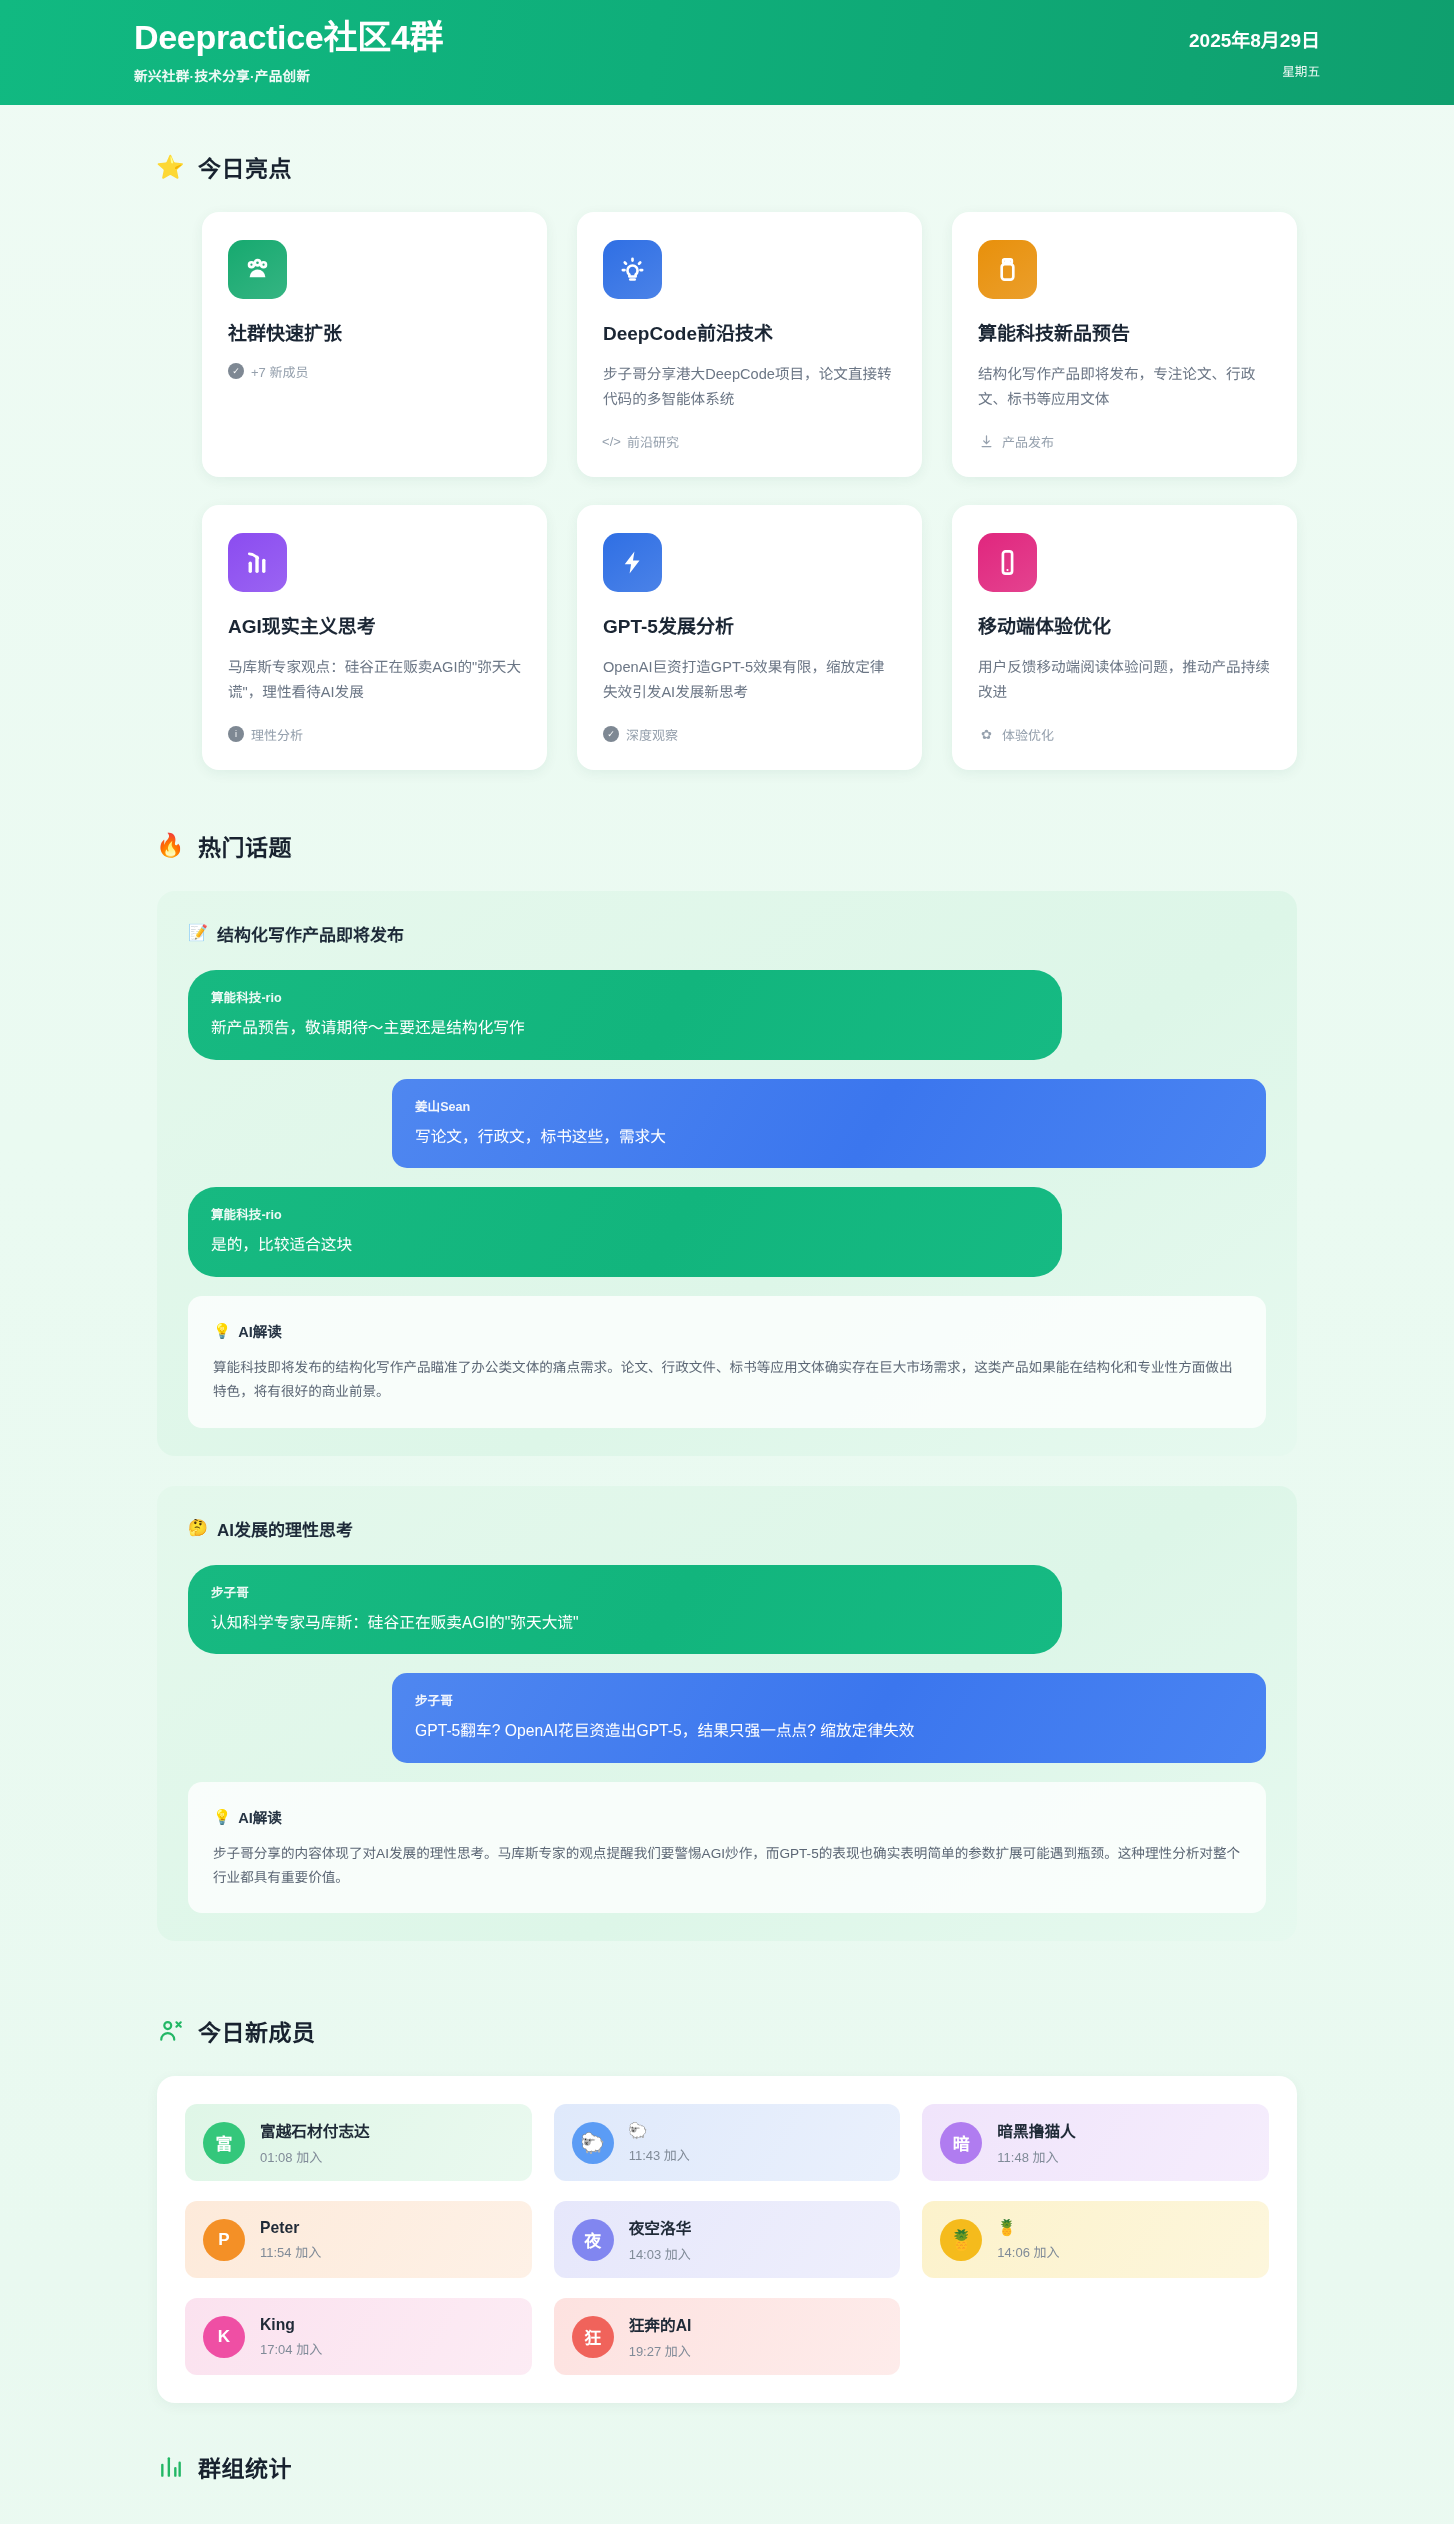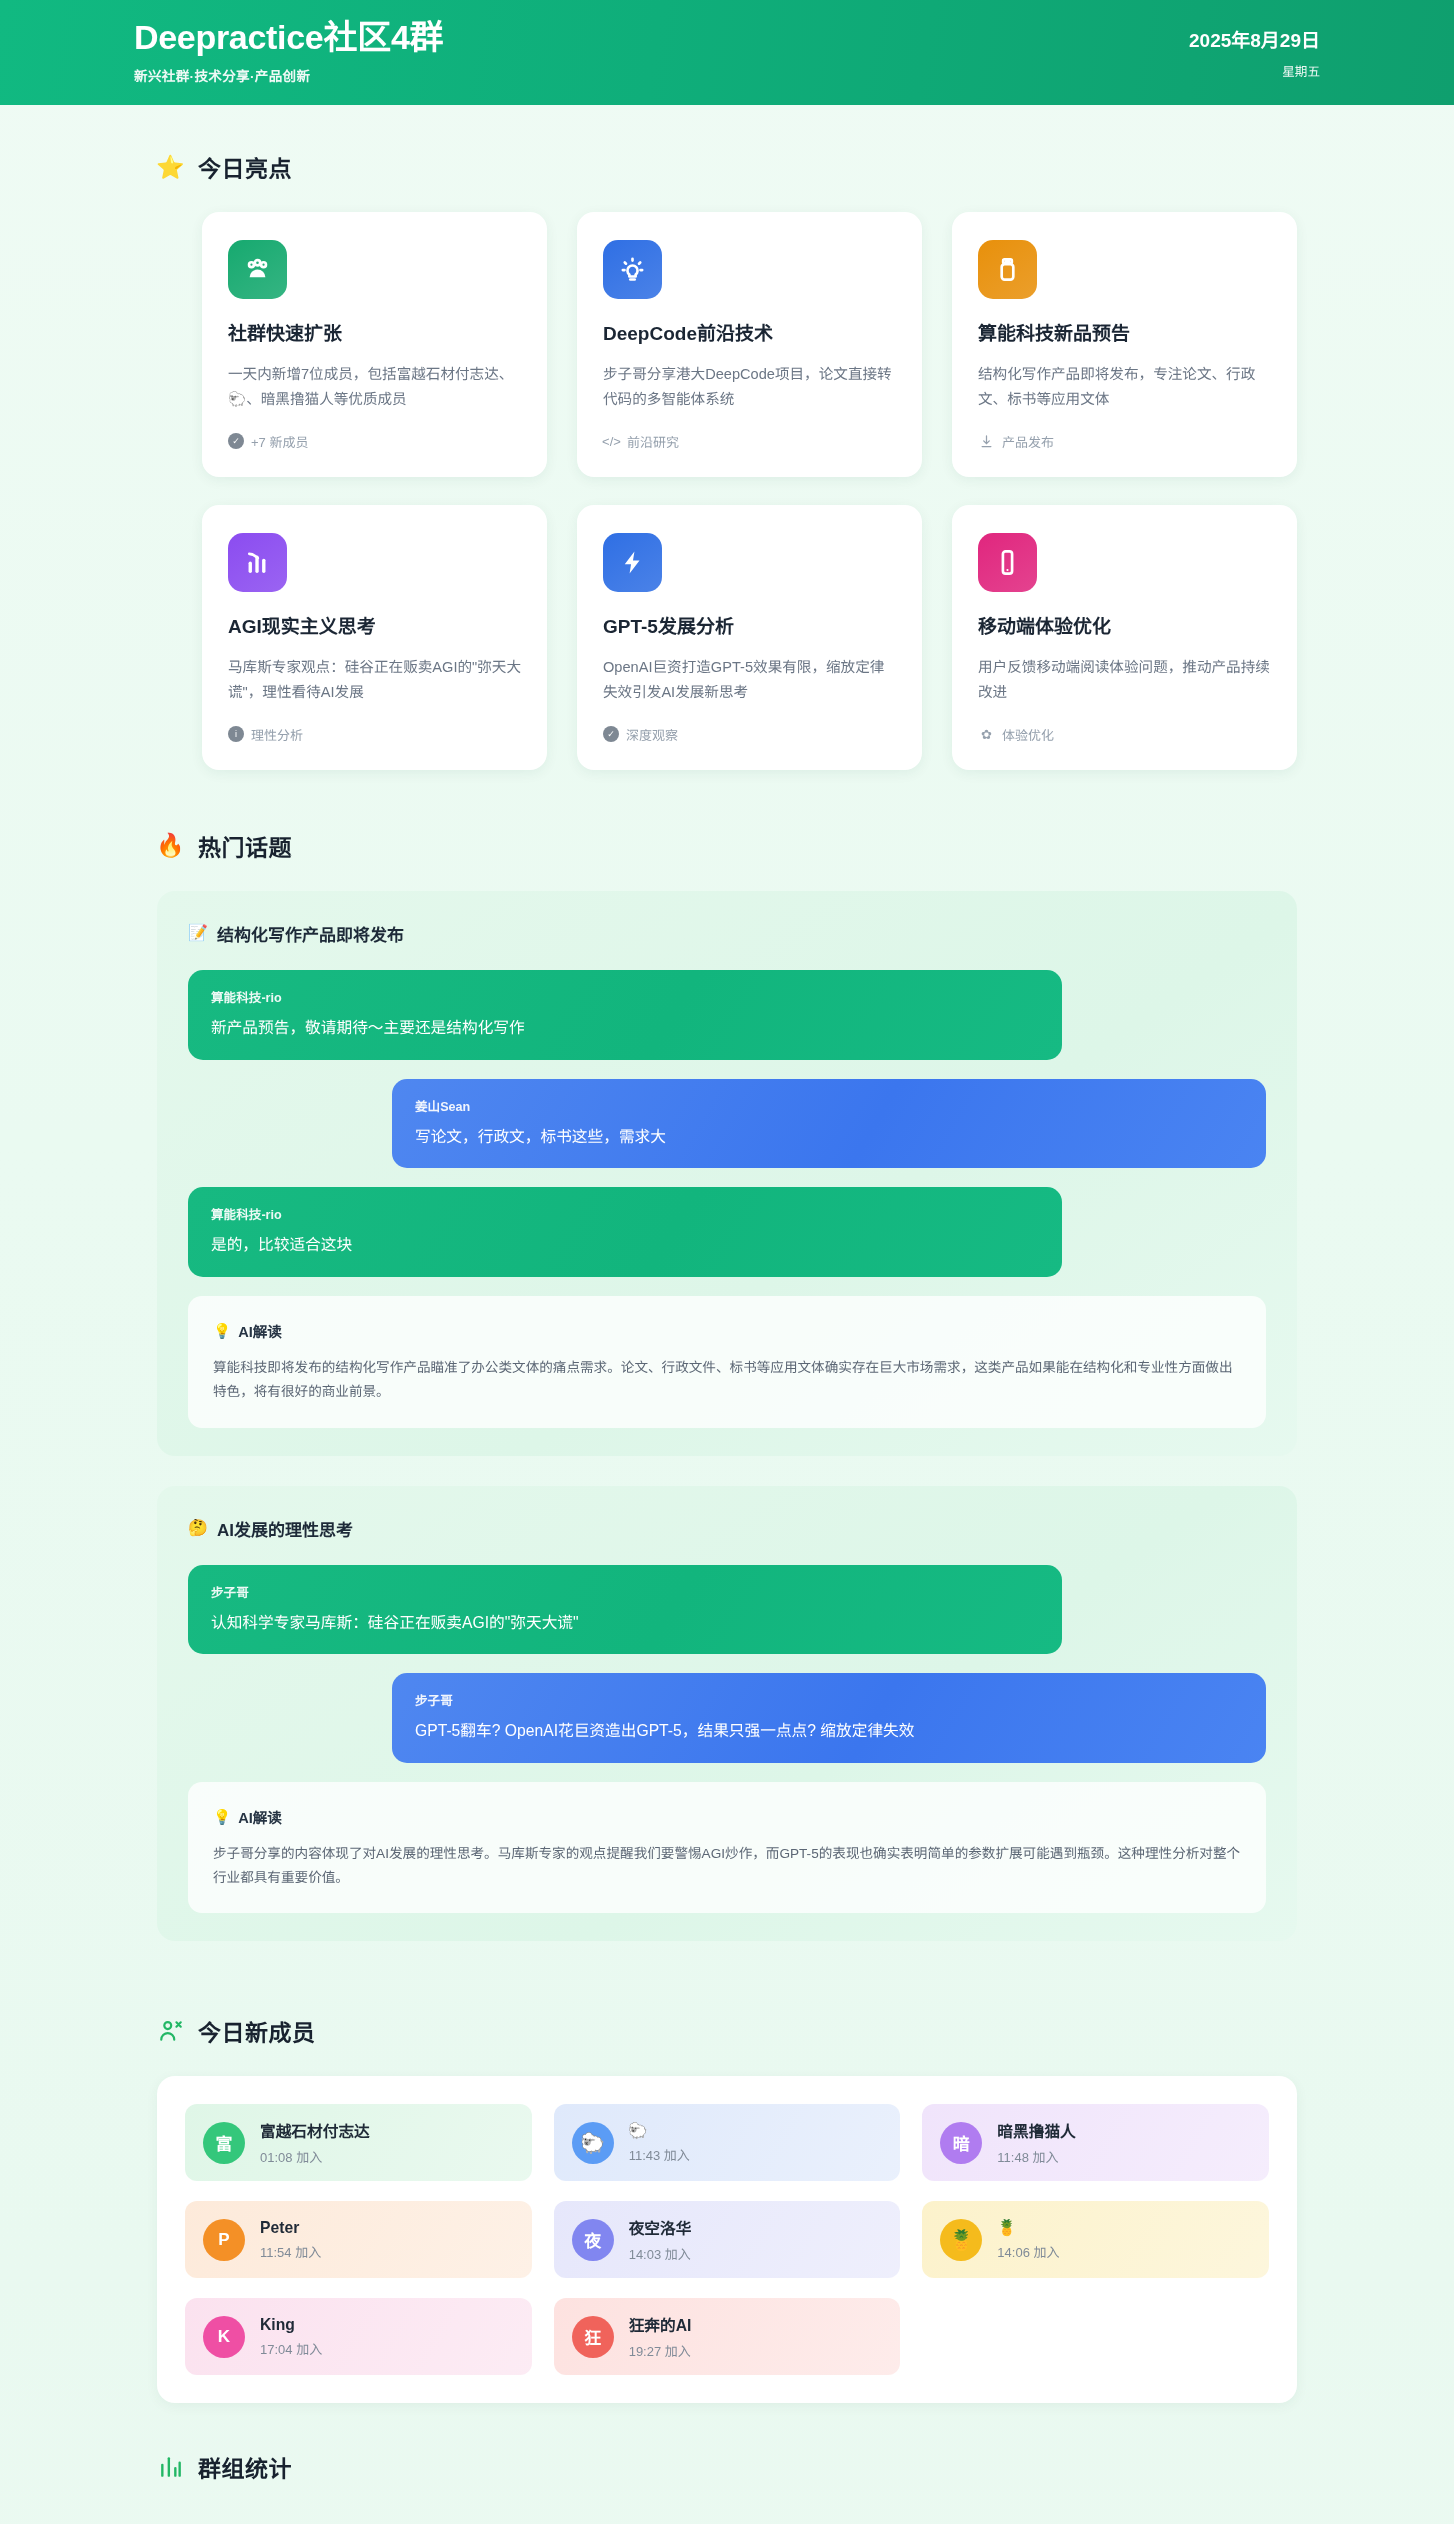--- a/index.html
+++ b/index.html
@@ -56,21 +56,21 @@
 
   
   #topics{padding-top:59px;}
   .topic-card{
     background:linear-gradient(145deg,#e4f8ec 0%,#ddf6e8 60%,#e6f9ef 100%);
     border-radius:18px;padding:30px 31px 28px 31px;margin-bottom:30px;
   }
   .topic-title{display:flex;align-items:center;gap:9px;font-size:17px;font-weight:700;color:#1d2a38;margin-bottom:24px;}
   .topic-title .emj{font-size:16px;line-height:1;}
   .msg{border-radius:15px;padding:17px 23px 20px 23px;margin-bottom:19px;max-width:874px;color:#fff;}
-  .msg.left{background:linear-gradient(120deg,#17b981 0%,#12b57d 55%,#16ba83 100%);margin-right:auto;}
+  .msg.left{background:linear-gradient(120deg,#17b981 0%,#12b57d 55%,#16ba83 100%);margin-right:auto;border-radius:28px;}
   .msg.right{background:linear-gradient(120deg,#4f87f0 0%,#3b76ee 55%,#4a84f2 100%);margin-left:auto;}
   .msg-author{font-size:12.6px;font-weight:600;opacity:.92;margin-bottom:11px;}
   .msg-text{font-size:15.7px;line-height:1.45;font-weight:500;}
   .ai-box{background:rgba(255,255,255,.78);border-radius:14px;padding:24px 25px 23px 25px;margin-top:7px;}
   .ai-head{display:flex;align-items:center;gap:7px;font-size:14.6px;font-weight:700;color:#263444;margin-bottom:15px;}
   .ai-text{font-size:13.6px;line-height:1.78;color:#5c6775;}
 
   
   #members{padding-top:43px;}
   .panel{background:#fff;border-radius:18px;padding:28px 28px;box-shadow:0 3px 13px rgba(16,80,60,.055);}
@@ -110,21 +110,20 @@
         <div class="hl-card">
           <div class="hl-ico" style="background:linear-gradient(145deg,#16a96f,#16a96fdd)">
             <svg viewBox="0 0 24 24">
               <circle cx="7" cy="8" r="2"></circle>
               <circle cx="12" cy="6.4" r="2.2"></circle>
               <circle cx="17" cy="8" r="2"></circle>
               <path d="M5.5 18.5a6.5 6.5 0 0 1 13 0z" fill="#fff" stroke="none"></path>
             </svg>
           </div>
           <div class="hl-title">社群快速扩张</div>
-          <div class="hl-desc">一天内新增7位成员，包括富越石材付志达、🐑、暗黑撸猫人等优质成员</div>
           <div class="hl-meta">
             <span class="dotglyph">✓</span>
             <span>+7 新成员</span>
           </div>
         </div>
         <div class="hl-card">
           <div class="hl-ico" style="background:linear-gradient(145deg,#2f6fe4,#2f6fe4dd)">
             <svg viewBox="0 0 24 24">
               <path d="M12 3.2v1.4M5.6 6.2l1 1M18.4 6.2l-1 1M4 12.5h1.4M18.6 12.5H20"></path>
               <path d="M9.4 16.2a4.2 4.2 0 1 1 5.2 0v1.6H9.4z"></path>

